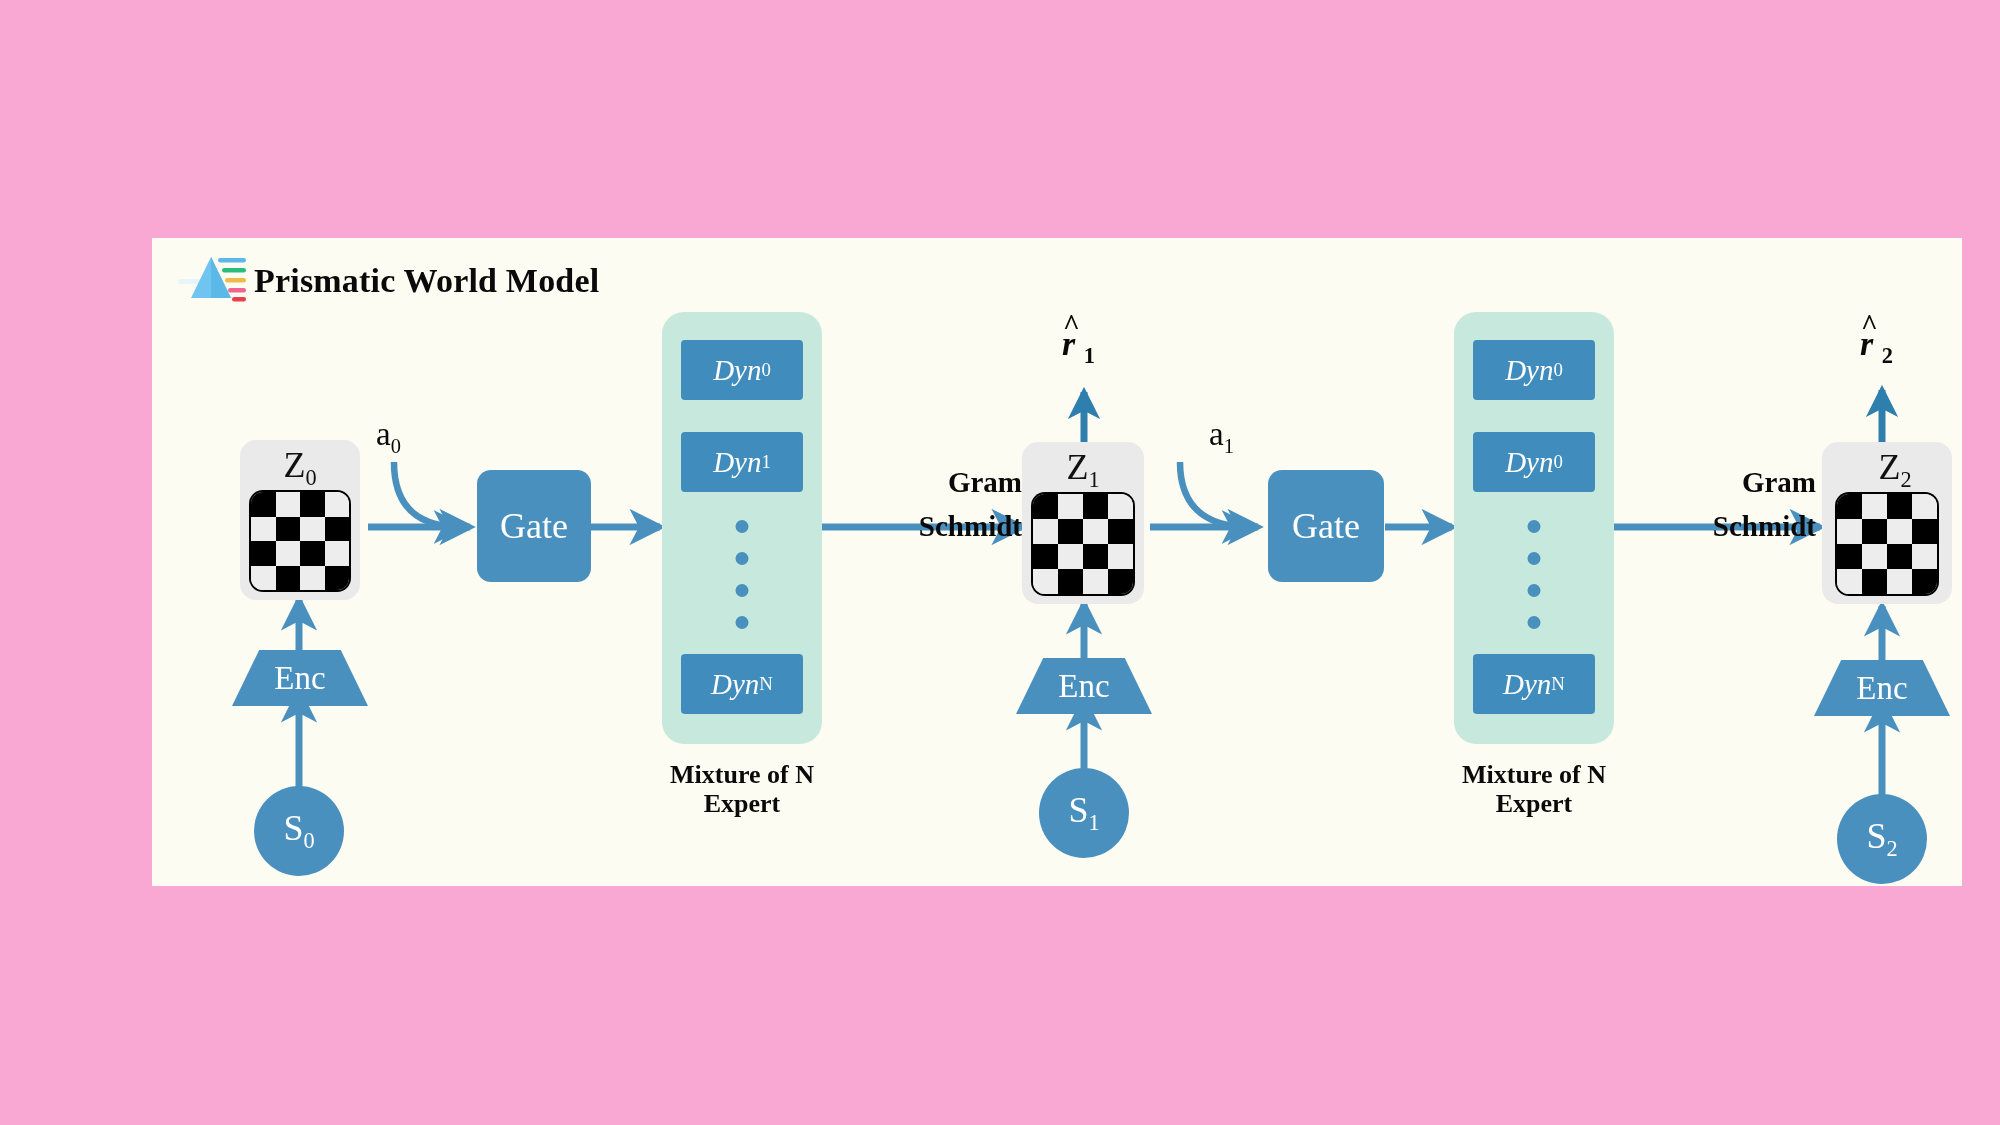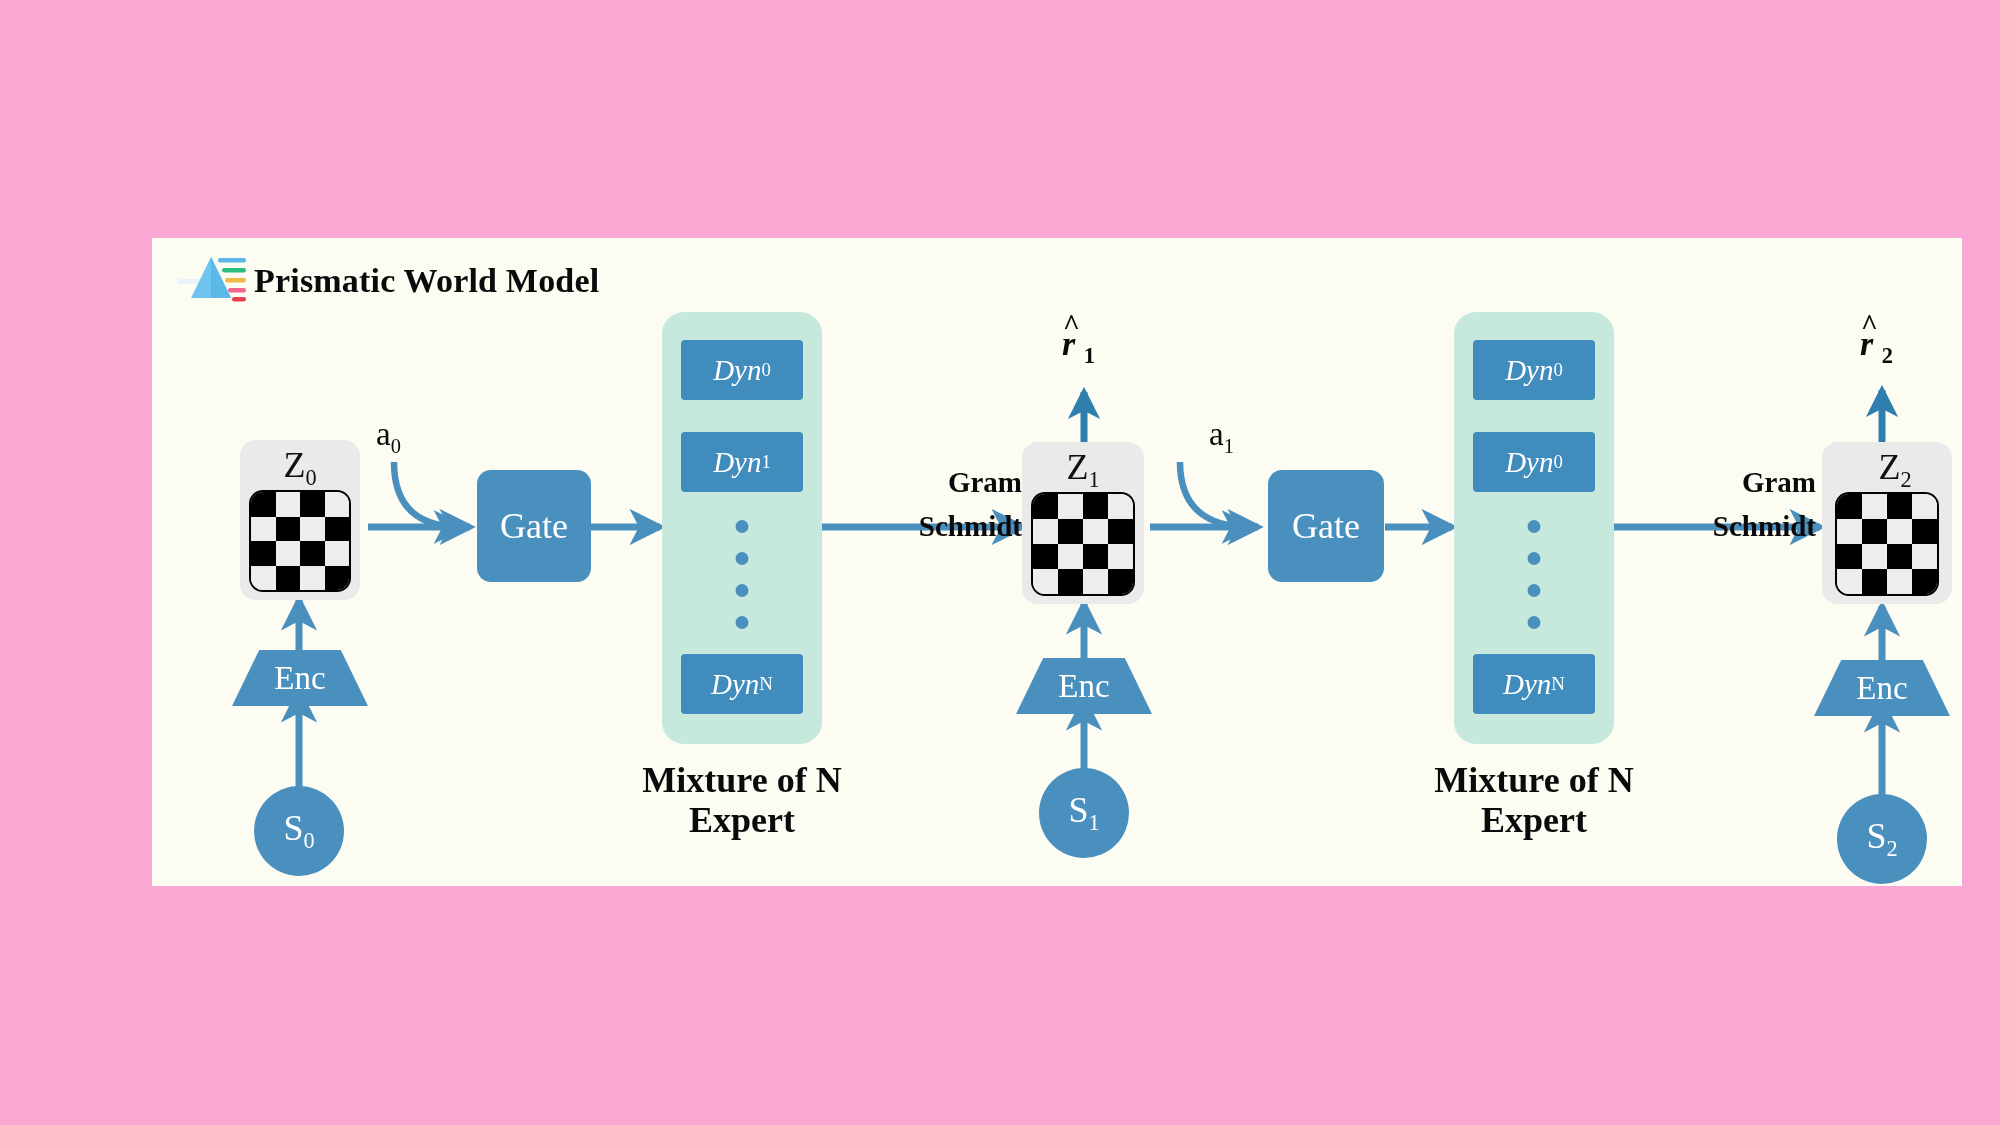--- a/index.html
+++ b/index.html
@@ -135,21 +135,21 @@
     position: absolute;
     width: 13px; height: 13px;
     border-radius: 50%;
     background: #4a90bf;
     left: 50%;
     transform: translateX(-50%);
   }
   .moecap {
     position: absolute;
     text-align: center;
-    font-size: 36px;
+    font-size: 26px;
     font-weight: bold;
     color: #0a0a0a;
     line-height: 1.12;
     font-family: "Liberation Serif", "DejaVu Serif", serif;
   }
 
   
   .alabel {
     position: absolute;
     font-size: 33px;

